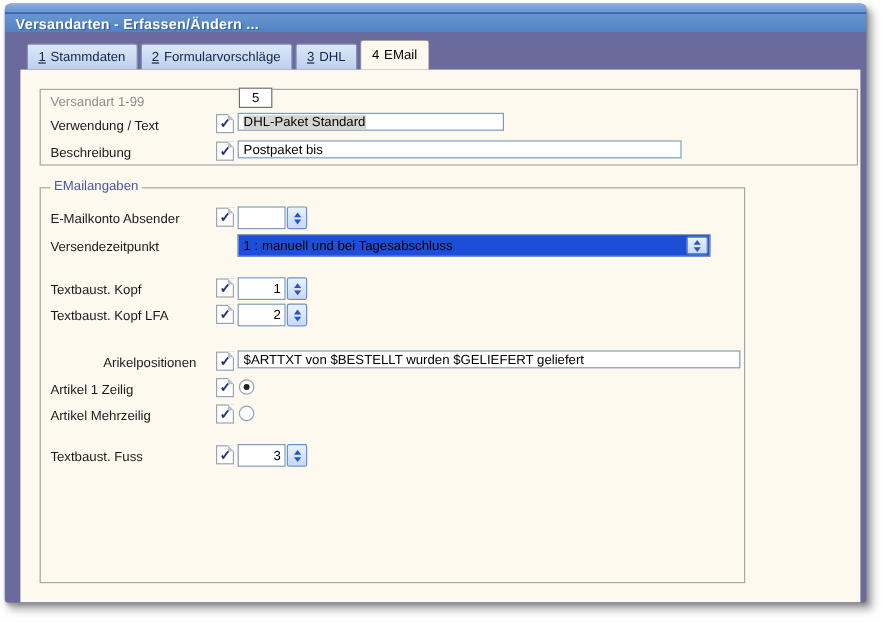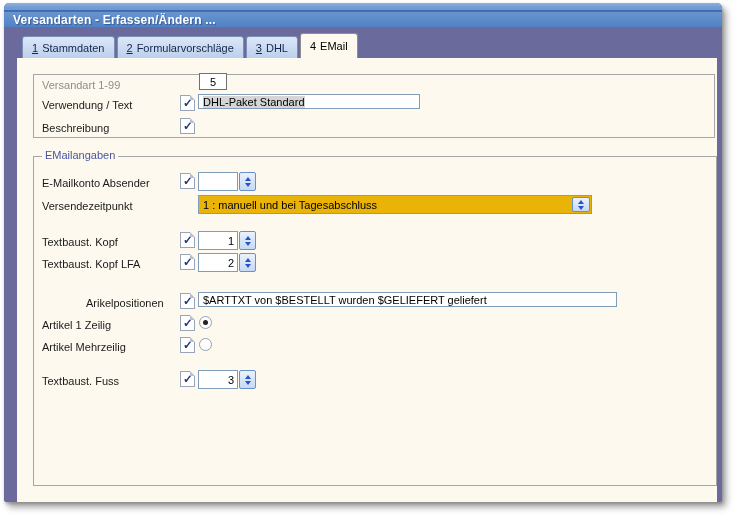--- a/index.html
+++ b/index.html
@@ -85,21 +85,21 @@
   .spin-box { width:40px; background:#fff; border:1px solid #7f9db9; box-sizing:border-box;
     font-size:11px; display:flex; align-items:center; justify-content:flex-end; padding:0 3px; }
   .spin-btn { width:17px; height:19px; margin-left:1px; border:1px solid #6a90c8; border-radius:2px;
     background:linear-gradient(180deg,#eaf2fd,#c6d9f4); box-sizing:border-box;
     display:flex; flex-direction:column; align-items:center; justify-content:center; gap:2px; }
   .arr-up { width:0; height:0; border-left:3px solid transparent; border-right:3px solid transparent;
     border-bottom:4px solid #2a52c8; }
   .arr-down { width:0; height:0; border-left:3px solid transparent; border-right:3px solid transparent;
     border-top:4px solid #2a52c8; }
 
-  .combo { position:absolute; left:181px; top:137px; width:394px; height:19px; background:#eab308;
+  .combo { position:absolute; left:181px; top:137px; width:394px; height:19px; background:#1d4ed8;
     border:1px solid #7f9db9; box-sizing:border-box; display:flex; align-items:center;
     justify-content:space-between; padding-left:4px; font-size:11px; }
   .combo .spin-btn { height:15px; width:18px; margin-right:1px; }
 </style>
 </head>
 <body>
 
 <div class="stage">
   <div class="win">
 
@@ -136,22 +136,25 @@
         <div class="field center" style="left:182px; top:15px; width:28px; height:17px;">5</div>
 
         <div class="lbl" style="left:25px; top:41px;">Verwendung / Text</div>
         <div class="chk" style="left:163px; top:37px;"></div>
         <div class="field" style="left:181px; top:36px; width:222px;">
           <span class="hl">DHL-Paket Standard</span>
         </div>
 
         <div class="lbl" style="left:25px; top:64px;">Beschreibung</div>
         <div class="chk" style="left:163px; top:60px;"></div>
-
-        <div class="box" style="left:16px; top:98px; width:684px; height:330px;">
+        <div class="field" style="left:181px; top:59px; width:370px;">
+          <span>Postpaket bis</span>
+        </div>
+
+        <div class="box" style="left:16px; top:98px; width:588px; height:330px;">
           <span class="grp-label">EMailangaben</span>
         </div>
 
         <div class="lbl" style="left:25px; top:119px;">E-Mailkonto Absender</div>
         <div class="chk" style="left:163px; top:115px;"></div>
         <div class="spin" style="left:181px; top:114px;">
           <div class="spin-box"></div>
           <div class="spin-btn">
             <i class="arr-up"></i>
             <i class="arr-down"></i>

